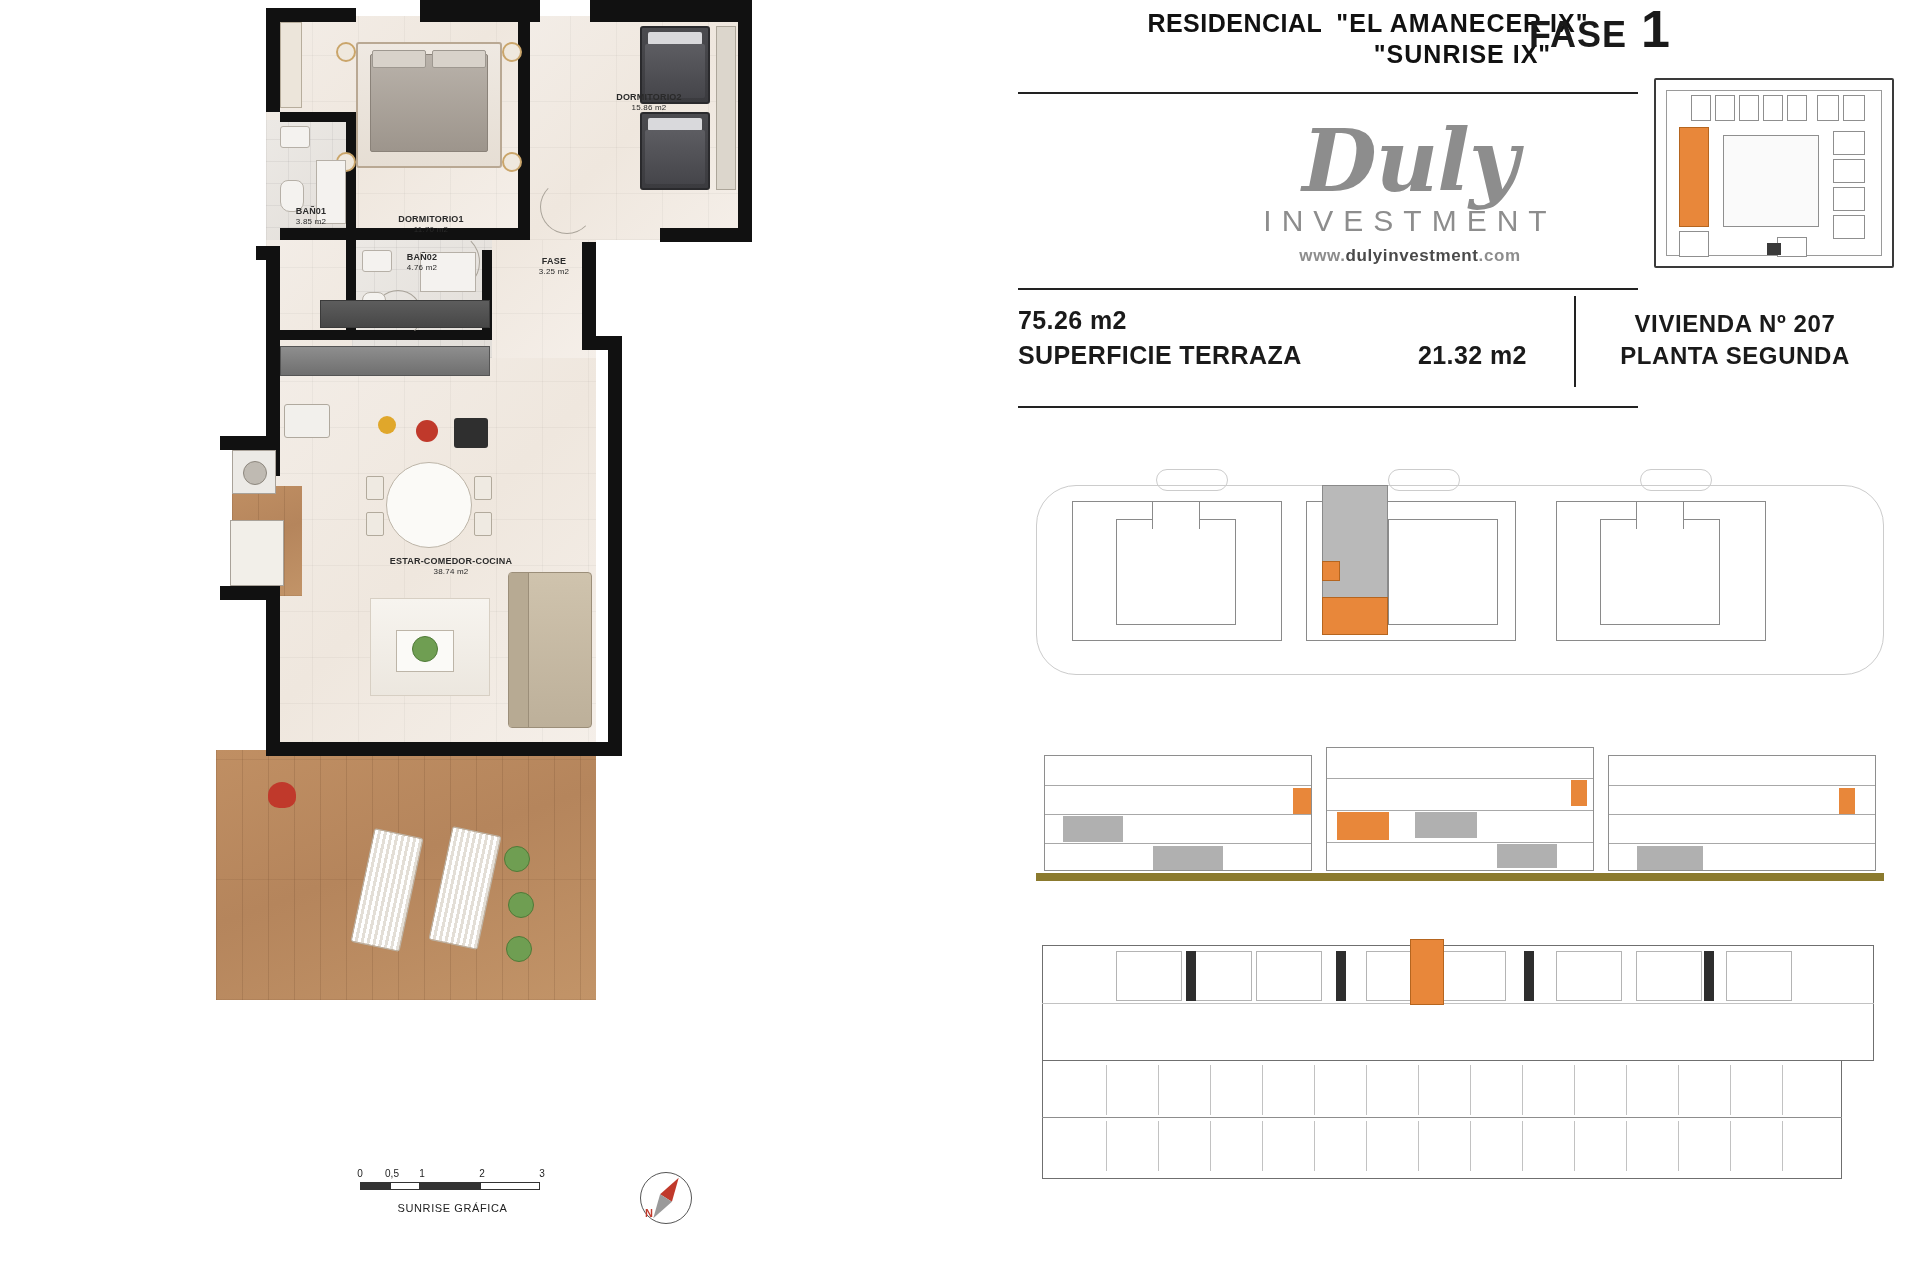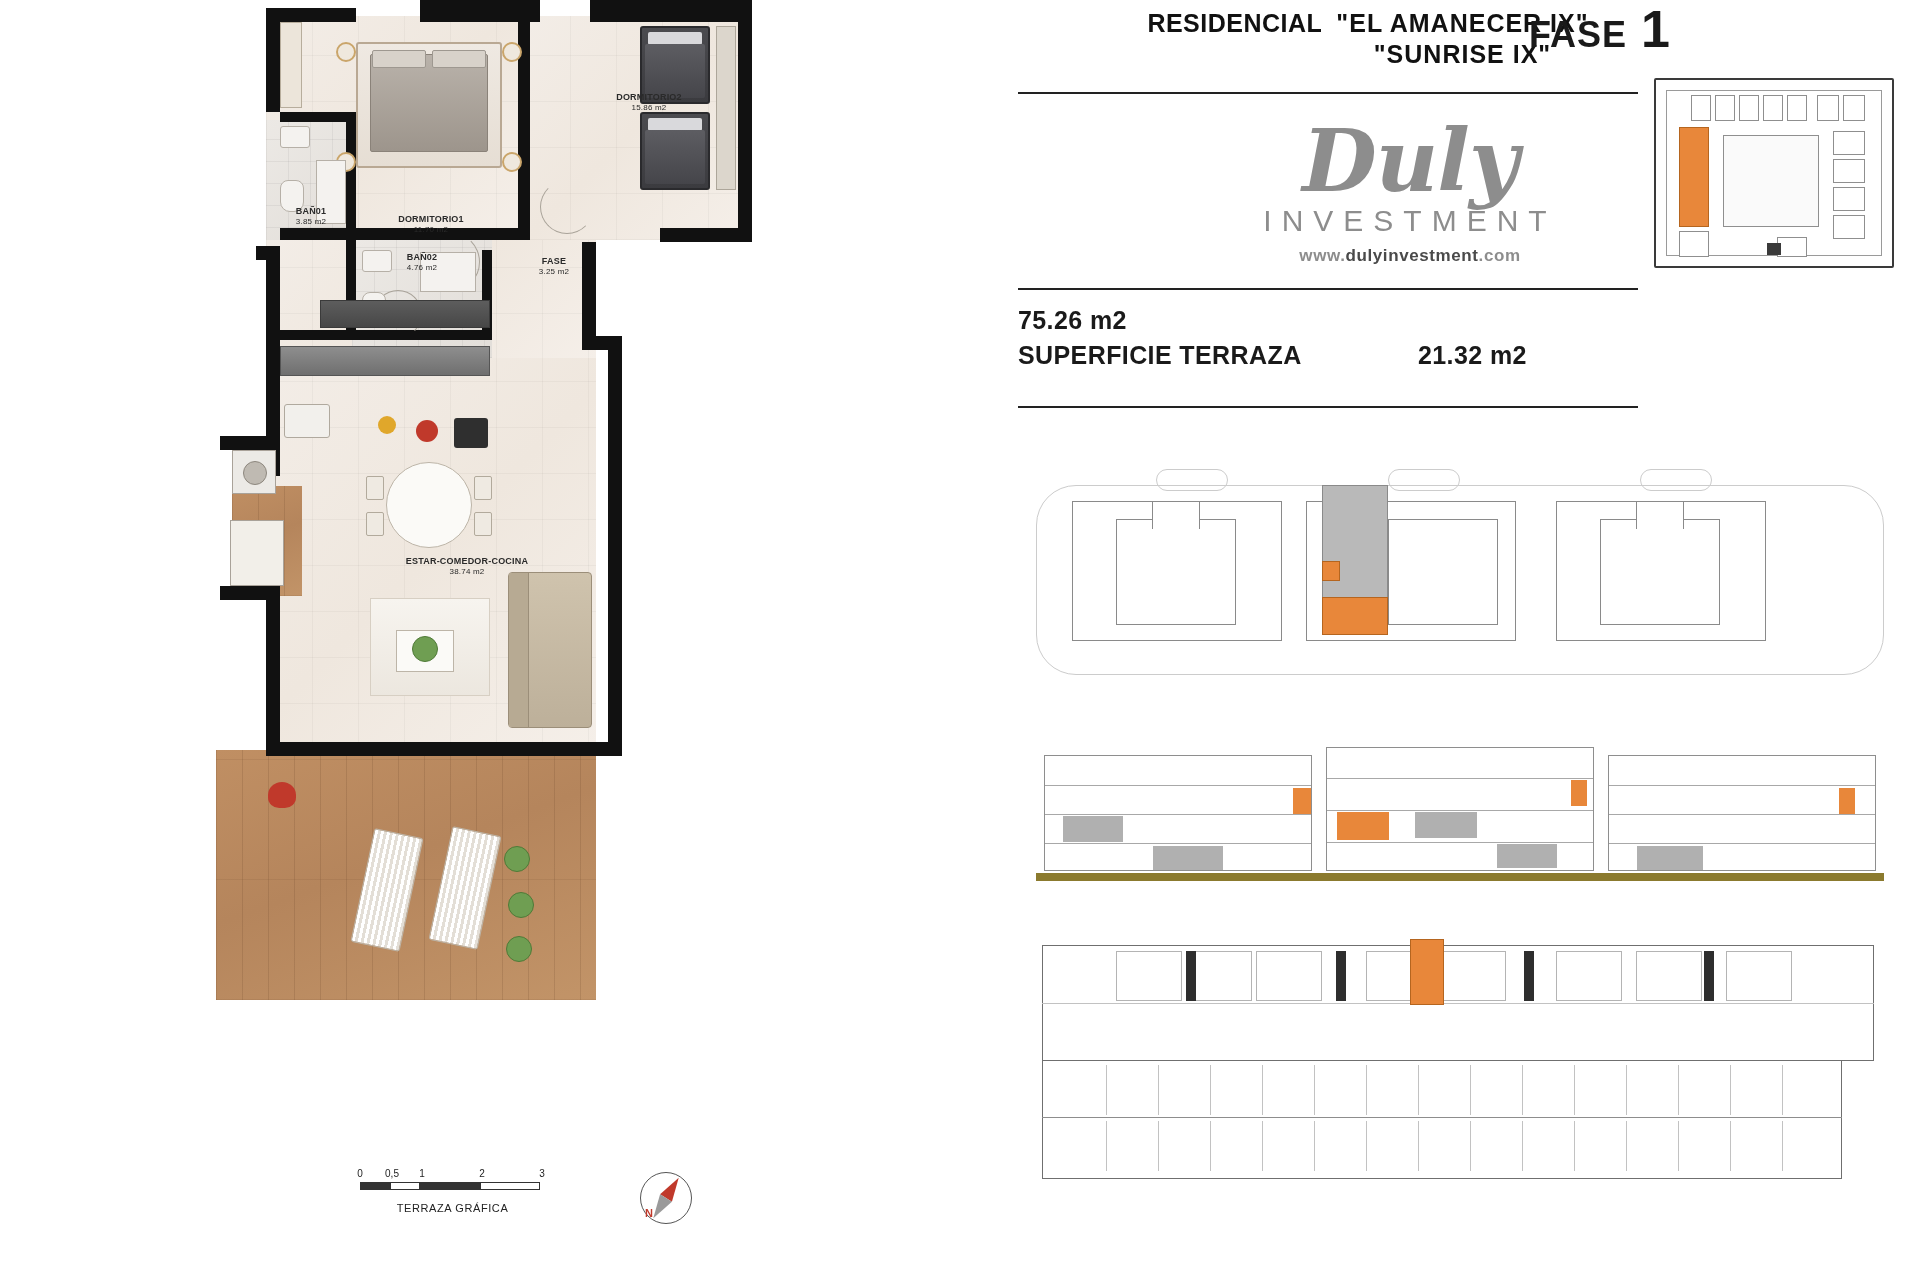--- a/index.html
+++ b/index.html
@@ -392,39 +392,39 @@
         <span class="a">3.85 m2</span>
       </div>
       <div class="lbl" style="left:254px; top:252px; width:96px;">
         <span class="n">BAÑ02</span>
         <span class="a">4.76 m2</span>
       </div>
       <div class="lbl" style="left:394px; top:256px; width:80px;">
         <span class="n">FASE</span>
         <span class="a">3.25 m2</span>
       </div>
-      <div class="lbl" style="left:242px; top:556px; width:210px;">
+      <div class="lbl" style="left:226px; top:556px; width:210px;">
         <span class="n">ESTAR-COMEDOR-COCINA</span>
         <span class="a">38.74 m2</span>
       </div>
     </div>
 
     <div class="scalebar">
       <div class="sb-row">
         <div class="sb-seg dark" style="left:0px; width:30px;"></div>
         <div class="sb-seg light" style="left:30px; width:30px;"></div>
         <div class="sb-seg dark" style="left:60px; width:60px;"></div>
         <div class="sb-seg light" style="left:120px; width:60px;"></div>
         <div class="sb-tick" style="left:0px;">0</div>
         <div class="sb-tick" style="left:32px;">0,5</div>
         <div class="sb-tick" style="left:62px;">1</div>
         <div class="sb-tick" style="left:122px;">2</div>
         <div class="sb-tick" style="left:182px;">3</div>
       </div>
-      <div class="sb-caption" style="width:185px;">TERRAZA GRÁFICA</div>
+      <div class="sb-caption" style="width:185px;">SUNRISE GRÁFICA</div>
     </div>
 
     <div class="north">
       <div class="needle"></div>
       <div class="needle2"></div>
       <div class="n-letter">N</div>
     </div>
   </div>
 
   <div class="info-pane">
@@ -480,20 +480,24 @@
     <div class="areas">
       <div class="area-row">
         <div class="v">75.26 m2</div>
       </div>
       <div class="area-row">
         <div class="k">SUPERFICIE TERRAZA</div>
         <div class="v">21.32 m2</div>
       </div>
     </div>
 
+    <div class="unit-box">
+      <div class="u1">VIVIENDA Nº 207</div>
+      <div class="u2">PLANTA SEGUNDA</div>
+    </div>
 
     <div class="siteplan">
       <div class="outline-soft" style="left:0px; top:30px; width:848px; height:190px;"></div>
 
       <div class="blk" style="left:36px; top:46px; width:210px; height:140px;"></div>
       <div class="blk" style="left:80px; top:64px; width:120px; height:106px; background:#fff;"></div>
       <div class="blk" style="left:116px; top:46px; width:48px; height:28px; background:#fff; border-bottom:none;"></div>
       <div class="outline-soft" style="left:120px; top:14px; width:72px; height:22px; border-radius:12px;"></div>
 
       <div class="blk" style="left:270px; top:46px; width:210px; height:140px;"></div>

